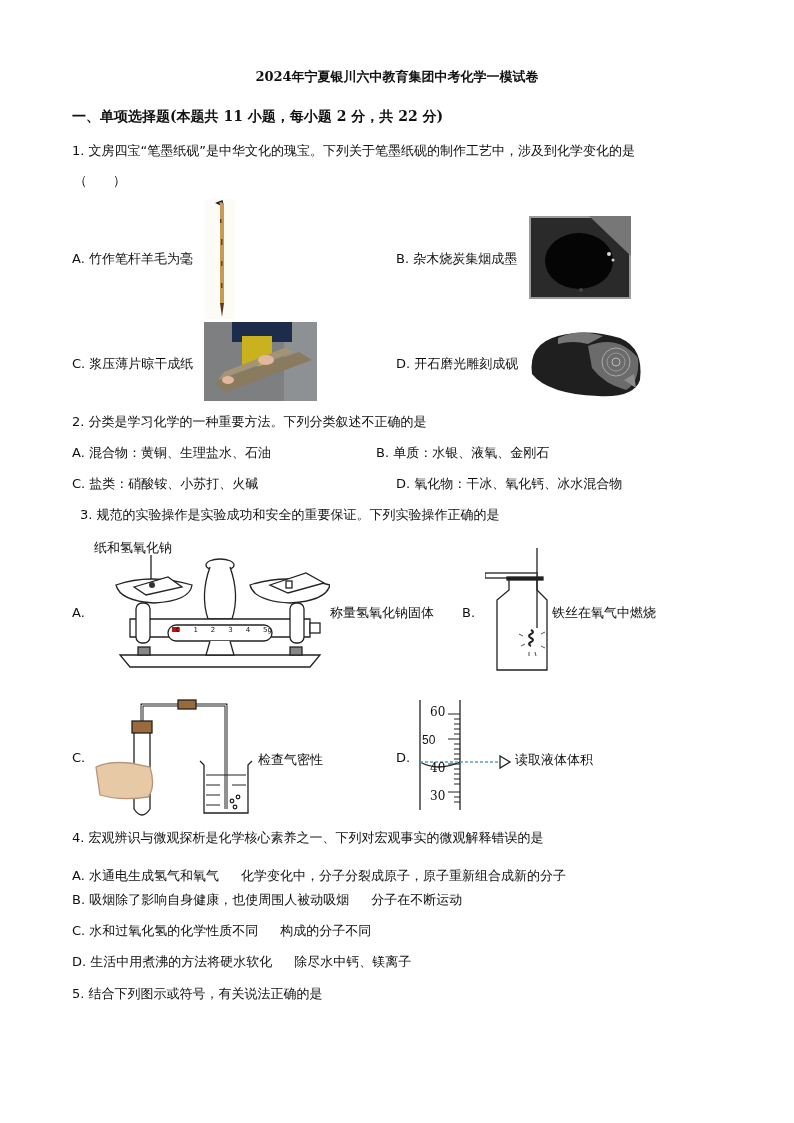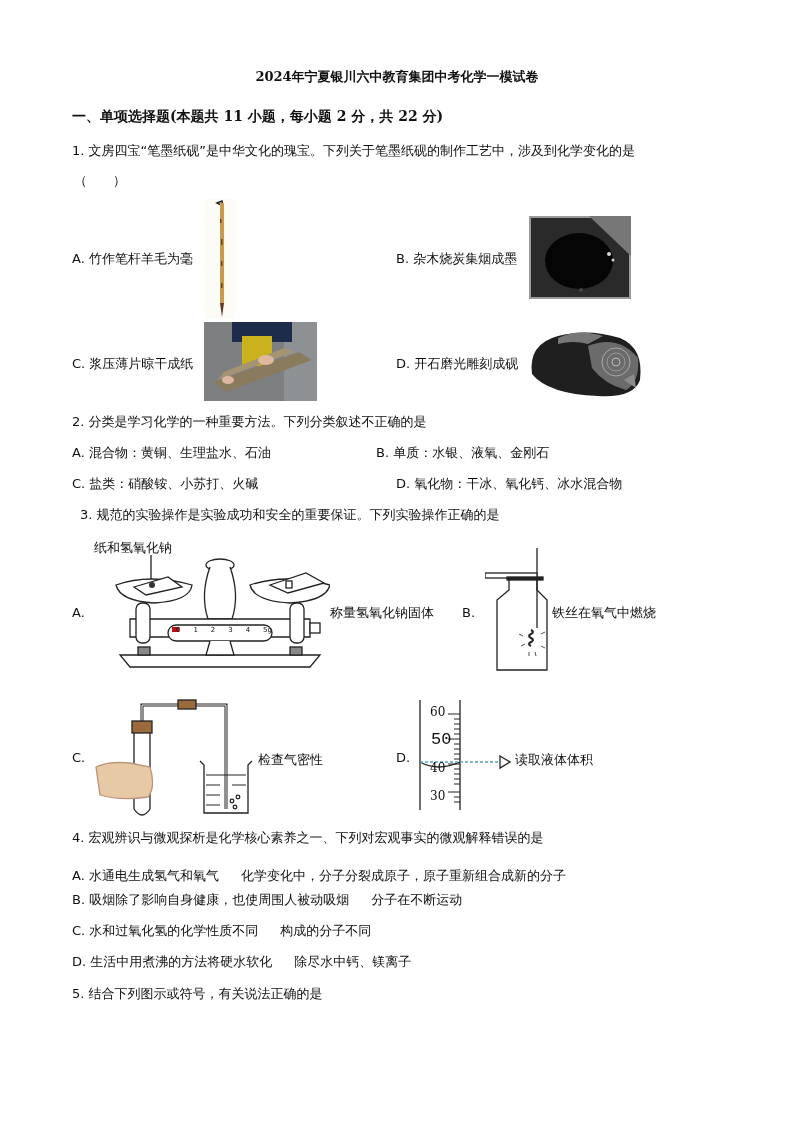--- a/index.html
+++ b/index.html
@@ -241,21 +241,21 @@
         <line x1="36" y1="86" x2="42" y2="86"></line>
       <line x1="30" y1="94" x2="42" y2="94"></line>
         <line x1="36" y1="99" x2="42" y2="99"></line>
         <line x1="36" y1="104" x2="42" y2="104"></line>
     </g>
     <path d="M2 64 Q20 74 42 64"></path>
     <line x1="2" y1="64" x2="82" y2="64" stroke="#5aa0b8" stroke-dasharray="3,2" stroke-width="1.5"></line>
     <path d="M82 58 L92 64 L82 70 Z" fill="#fff"></path>
   </svg>
   <div class="abs" style="left:12px; top:8px; font-family:'DejaVu Serif',serif; font-size:12px; line-height:12px;">60</div>
-  <div class="abs" style="left:13px; top:36px; font-family:Liberation Mono, monospace; font-size:17px; line-height:12px;">50</div>
+  <div class="abs" style="left:4px; top:36px; font-family:Liberation Sans, sans-serif; font-size:12px; line-height:12px;">50</div>
   <div class="abs" style="left:12px; top:64px; font-family:'DejaVu Serif',serif; font-size:12px; line-height:12px;">40</div>
   <div class="abs" style="left:12px; top:92px; font-family:'DejaVu Serif',serif; font-size:12px; line-height:12px;">30</div>
 </div>
 <div class="abs caption" style="left:515px; top:751px;">读取液体体积</div>
 
 <div class="abs q" style="left:72px; top:829px;">
   <span>4.</span>
   <span>宏观辨识与微观探析是化学核心素养之一、下列对宏观事实的微观解释错误的是</span>
 </div>
 <div class="abs opt" style="left:72px; top:860px;margin-top:7px;">

